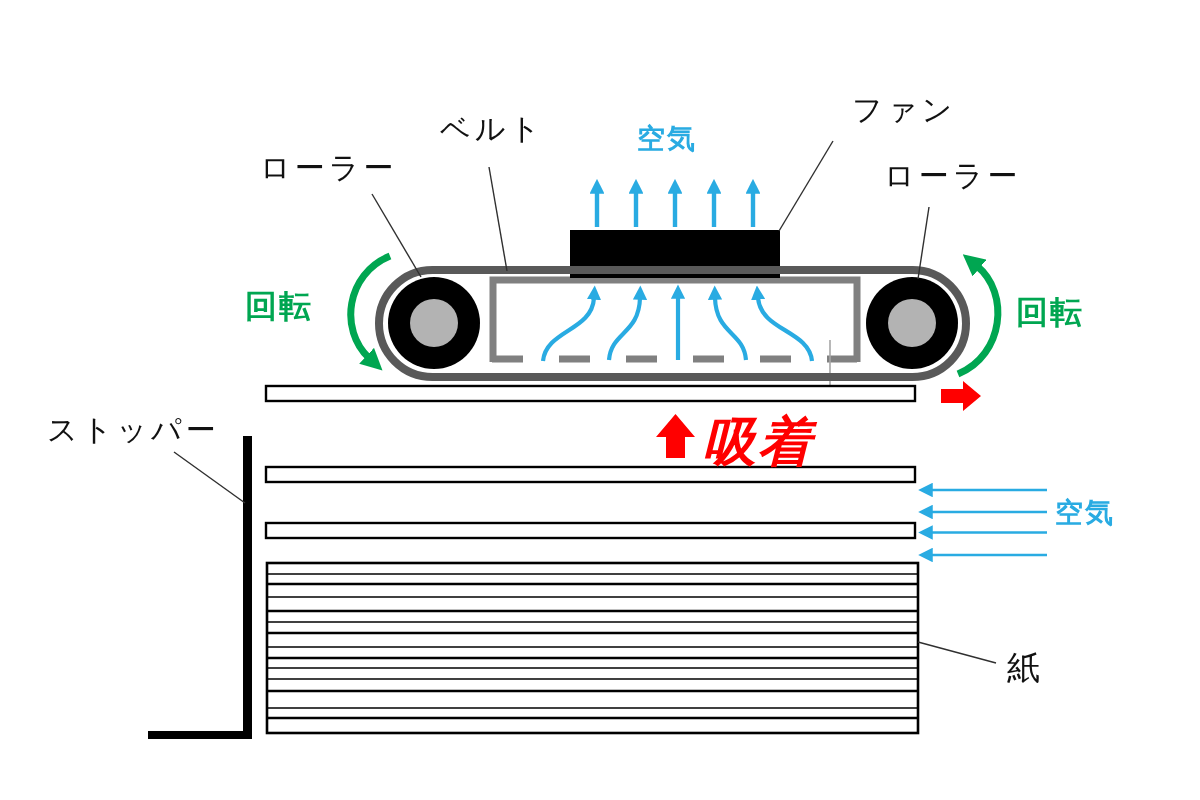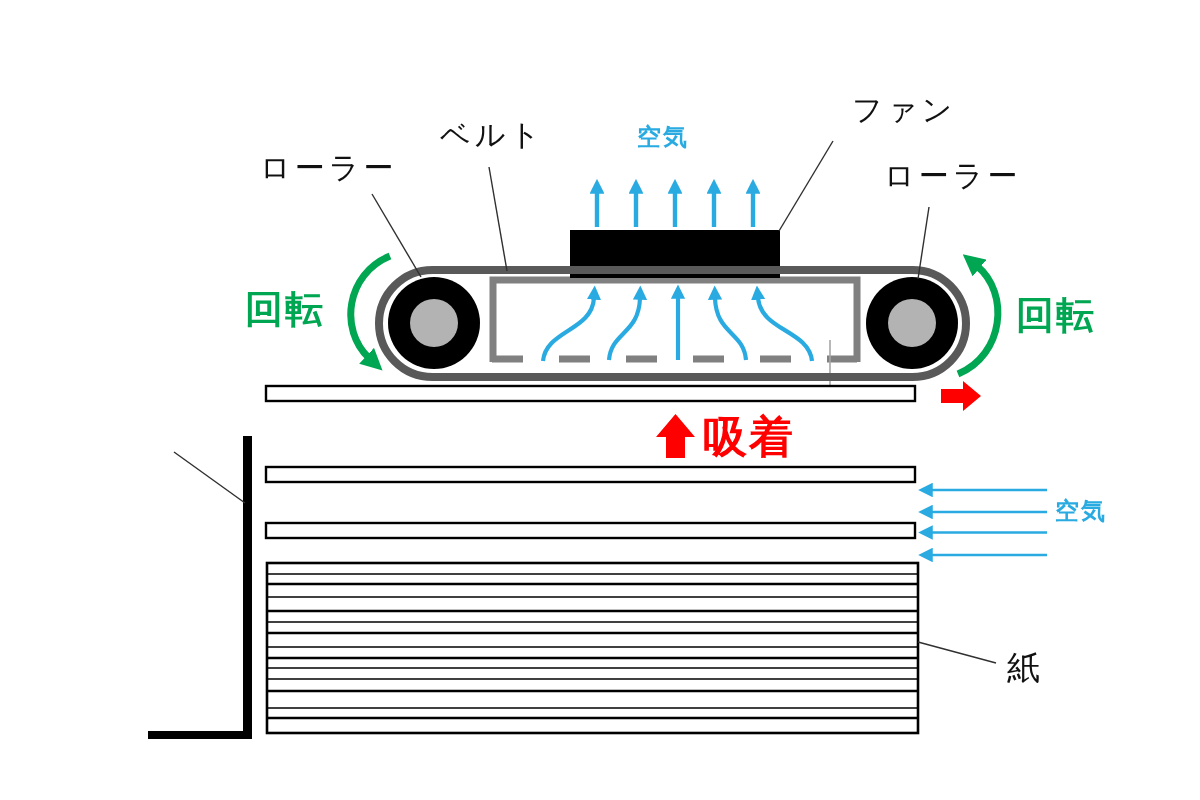--- a/index.html
+++ b/index.html
@@ -1,23 +1,23 @@
 <!DOCTYPE html>
 <html style="--c-cyan: #29ABE2; --c-green: #00A651; --c-red: #FF0000; --c-belt_gray: #595959; --c-box_gray: #808080; --c-roller_core: #B3B3B3; --c-leader: #303030; --c-leader_gray: #A6A6A6; --c-ink: #000000;"><head>
 <meta charset="utf-8">
 <style>
   html,body{margin:0;padding:0;background:#fff;}
   #stage{position:relative;width:1200px;height:800px;background:#ffffff;overflow:hidden;
          font-family:"Liberation Sans","DejaVu Sans",sans-serif;}
   #stage svg{position:absolute;left:0;top:0;}
   .lbl{position:absolute;color:#111;font-size:30px;font-weight:400;letter-spacing:4px;white-space:nowrap;line-height:1.1;}
   .big{position:absolute;font-weight:700;white-space:nowrap;line-height:1.05;letter-spacing:2px;}
-  .cyan{color:var(--c-cyan);font-size:24px;}
-  .green{color:var(--c-green);font-size:38px;}
-  .red{color:var(--c-red);font-size:44px;}
+  .cyan{color:var(--c-cyan);font-size:28px;}
+  .green{color:var(--c-green);font-size:32px;}
+  .red{color:var(--c-red);font-size:53px;font-style:italic;}
 </style>
 </head>
 <body>
 
 <div id="stage">
 
   <svg width="1200" height="800" viewBox="0 0 1200 800">
     <defs>
       <marker id="mCy" markerUnits="strokeWidth" markerWidth="3.4" markerHeight="3.4" viewBox="0 0 10 10" refX="1.2" refY="5" orient="auto">
         <path d="M0,0 L10,5 L0,10 Z" style="fill:var(--c-cyan)"></path>
@@ -104,23 +104,24 @@
       <line x1="372" y1="194" x2="421" y2="277"></line>
       <line x1="489" y1="167" x2="507" y2="271"></line>
       <line x1="833" y1="141" x2="779" y2="231"></line>
       <line x1="929" y1="207" x2="918" y2="279"></line>
       <line x1="174" y1="452" x2="245" y2="503"></line>
       <line x1="918" y1="642" x2="996" y2="663"></line>
     </g>
   </svg>
 
   <div class="lbl" style="left:260px;top:151px;">ローラー</div>
-  <div class="lbl" style="left:440px;top:118px;">ベルト</div>
+  <div class="lbl" style="left:440px;top:112px;">ベルト</div>
   <div class="big cyan" style="left:637px;top:124px;">空気</div>
   <div class="lbl" style="left:806px;top:93px;margin-left:46px;">ファン</div>
   <div class="lbl" style="left:884px;top:159px;">ローラー</div>
   <div class="big green" style="left:245px;top:290px;">回転</div>
   <div class="big green" style="left:1016px;top:296px;">回転</div>
+  <div class="lbl" style="left:47px;top:413px;">ストッパー</div>
   <div class="big red" style="left:703px;top:414px;">吸着</div>
   <div class="big cyan" style="left:1055px;top:498px;">空気</div>
   <div class="lbl" style="left:1007px;top:650px;font-size:33px;">紙</div>
 
 </div>
 
 </body></html>

